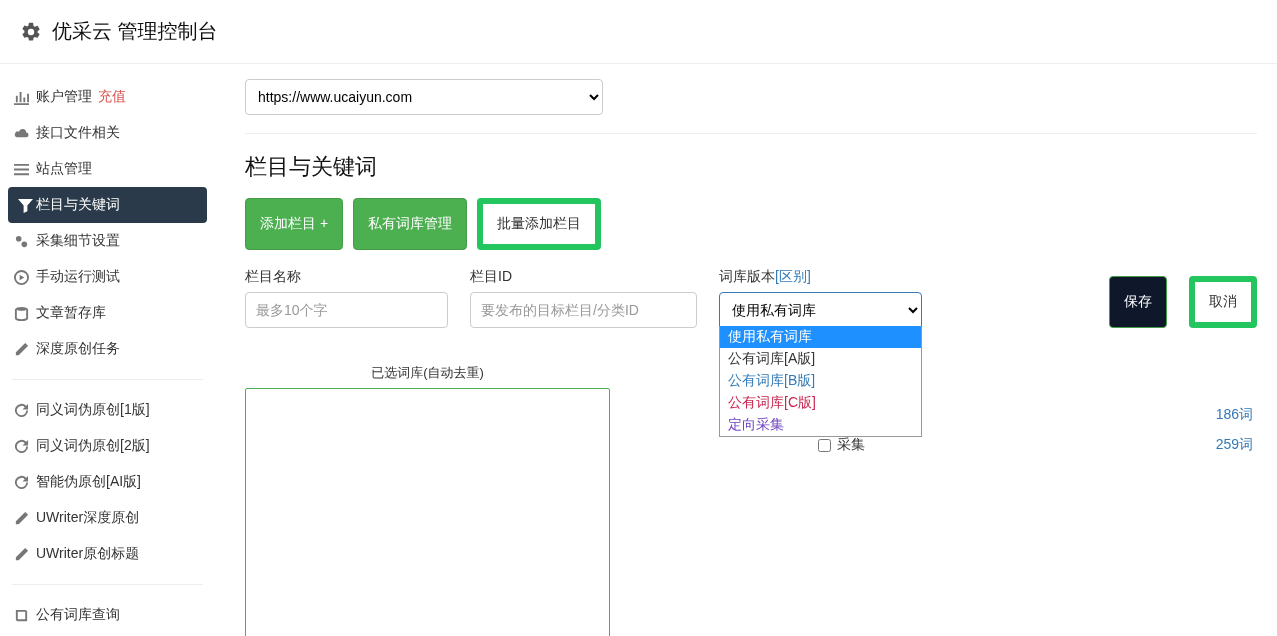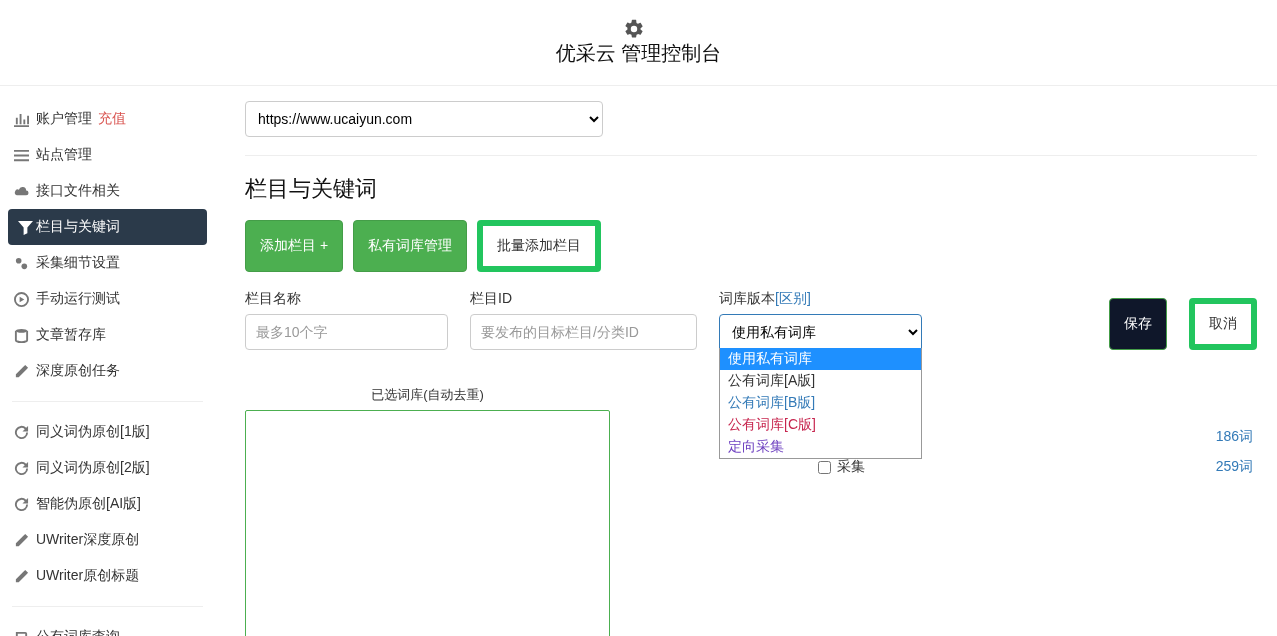--- a/index.html
+++ b/index.html
@@ -1,17 +1,17 @@
 <!DOCTYPE html>
 <html><head>
 <meta charset="utf-8">
 <style>
   * { box-sizing: border-box; margin: 0; padding: 0; }
   body { font-family: "Microsoft YaHei", "Helvetica Neue", Arial, sans-serif; font-size: 14px; color: #333; background: #fff; }
-  .header { display: flex; align-items: center; padding: 18px 20px; border-bottom: 1px solid #eee; flex-direction: column; }
+  .header { display: flex; align-items: center; padding: 18px 20px; border-bottom: 1px solid #eee; }
   .header .gear { width: 22px; height: 22px; margin-right: 10px; color: #555; }
   .header-title { font-size: 20px; font-weight: 400; color: #111; }
   .container { display: flex; }
   .sidebar { width: 215px; padding: 15px 0 0 0; }
   .side-item { display: flex; align-items: center; height: 36px; padding: 0 14px 0 36px; font-size: 14px; color: #333; cursor: pointer; position: relative; }
   .side-item.active { background: #2b3a4a; color: #fff; border-radius: 4px; margin: 0 8px; padding-left: 28px; }
   .side-item svg { position: absolute; left: 14px; width: 15px; height: 15px; fill: #777; }
   .side-item.active svg { fill: #fff; left: 10px; }
   .side-item .badge-red { color: #d9534f; margin-left: 6px; }
   .side-sep { height: 1px; background: #eee; margin: 12px 12px; }
@@ -67,29 +67,29 @@
   <div class="sidebar">
     <div class="side-item">
       <svg viewBox="0 0 16 16">
           <path d="M0 14h16v2H0zM2 6h2v7H2zM6 2h2v11H6zM10 8h2v5h-2zM14 4h2v9h-2z"></path>
         </svg>
       <span>账户管理</span>
       <span class="badge-red">充值</span>
     </div>
     <div class="side-item">
       <svg viewBox="0 0 16 16">
+          <path d="M13 7a4 4 0 0 0-7.8-1A3 3 0 0 0 3 12h10a2.5 2.5 0 0 0 0-5z"></path>
+        </svg>
+      <span>接口文件相关</span>
+    </div>
+    <div class="side-item">
+      <svg viewBox="0 0 16 16">
           <path d="M0 2h16v2H0zM0 7h16v2H0zM0 12h16v2H0z"></path>
         </svg>
       <span>站点管理</span>
-    </div>
-    <div class="side-item">
-      <svg viewBox="0 0 16 16">
-          <path d="M13 7a4 4 0 0 0-7.8-1A3 3 0 0 0 3 12h10a2.5 2.5 0 0 0 0-5z"></path>
-        </svg>
-      <span>接口文件相关</span>
     </div>
     <div class="side-item active">
       <svg viewBox="0 0 16 16">
           <path d="M0 1h16l-6 7v6l-4 2V8z"></path>
         </svg>
       <span>栏目与关键词</span>
     </div>
     <div class="side-item">
       <svg viewBox="0 0 16 16">
           <circle cx="5" cy="5" r="3"></circle>

